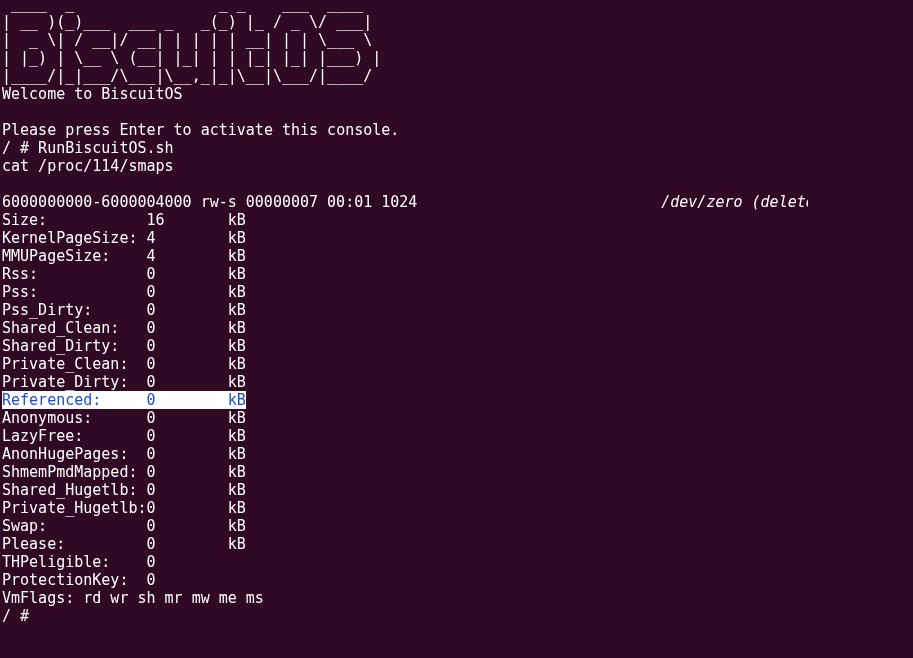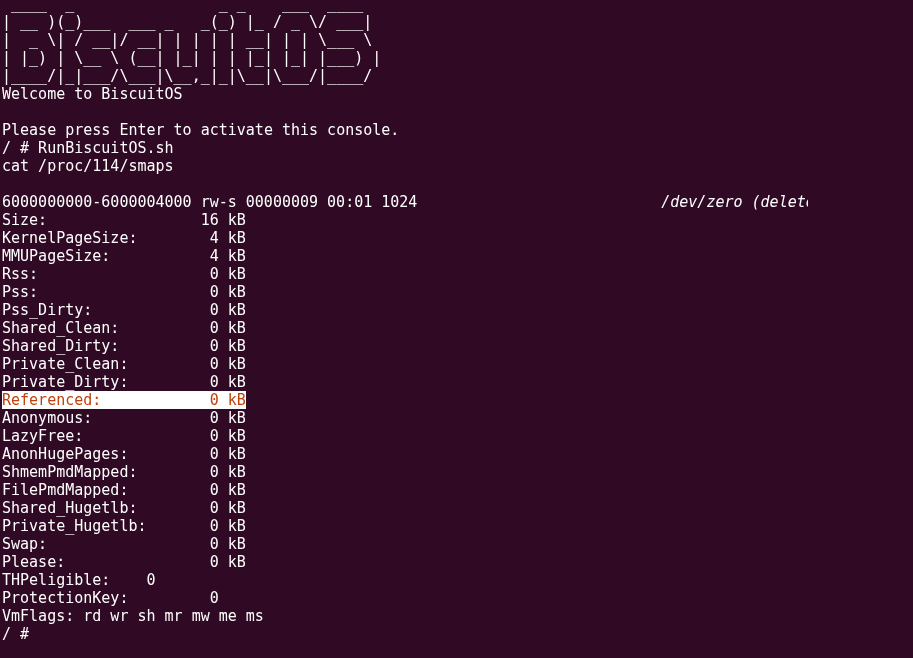--- a/index.html
+++ b/index.html
@@ -19,29 +19,29 @@
     top: -5px;
     left: 2px;
   }
   .ln {
     height: 18px;
     line-height: 18px;
     white-space: pre;
     position: relative;
   }
   .k  { display: inline-block; width: 16ch; white-space: pre; }
-  .v  { display: inline-block; width: 8ch; text-align: right; white-space: pre; }
+  .v  { display: inline-block; width: 8ch; text-align: left; white-space: pre; }
   .vl { white-space: pre; }
   .u  { margin-left: 1ch; white-space: pre; }
   .g  { margin-left: 1ch; white-space: pre; }
   .path { position: absolute; left: 73ch; top: 0; white-space: pre; font-style: italic; }
   .sel {
     display: inline-block;
     background: #ffffff;
-    color: #c2410c;
+    color: #1d4ed8;
   }
 </style>
 </head>
 <body>
 
 <div class="terminal">
   <div class="screen">
 
     <div class="ln"> ____  _                _ _    ___  ____</div>
     <div class="ln">| __ )(_)___  ___ _   _(_) |_ / _ \/ ___|</div>
@@ -51,40 +51,39 @@
 
     <div class="ln">Welcome to BiscuitOS</div>
     <div class="ln"></div>
     <div class="ln">Please press Enter to activate this console.</div>
 
     <div class="ln"><span>/ #</span><span class="g">RunBiscuitOS.sh</span></div>
     <div class="ln">cat /proc/114/smaps</div>
 
     <div class="ln"></div>
 
-    <div class="ln"><span>6000000000-6000004000</span><span class="g">rw-s</span><span class="g">00000009</span><span class="g">00:01</span><span class="g">1024</span><span class="path">/dev/zero (deleted)</span></div>
+    <div class="ln"><span>6000000000-6000004000</span><span class="g">rw-s</span><span class="g">00000007</span><span class="g">00:01</span><span class="g">1024</span><span class="path">/dev/zero (deleted)</span></div>
 
     <div class="ln"><span class="k">Size:</span><span class="v">16</span><span class="u">kB</span></div>
     <div class="ln"><span class="k">KernelPageSize:</span><span class="v">4</span><span class="u">kB</span></div>
     <div class="ln"><span class="k">MMUPageSize:</span><span class="v">4</span><span class="u">kB</span></div>
     <div class="ln"><span class="k">Rss:</span><span class="v">0</span><span class="u">kB</span></div>
     <div class="ln"><span class="k">Pss:</span><span class="v">0</span><span class="u">kB</span></div>
     <div class="ln"><span class="k">Pss_Dirty:</span><span class="v">0</span><span class="u">kB</span></div>
     <div class="ln"><span class="k">Shared_Clean:</span><span class="v">0</span><span class="u">kB</span></div>
     <div class="ln"><span class="k">Shared_Dirty:</span><span class="v">0</span><span class="u">kB</span></div>
     <div class="ln"><span class="k">Private_Clean:</span><span class="v">0</span><span class="u">kB</span></div>
     <div class="ln"><span class="k">Private_Dirty:</span><span class="v">0</span><span class="u">kB</span></div>
 
     <div class="ln"><span class="sel"><span class="k">Referenced:</span><span class="v">0</span><span class="u">kB</span></span></div>
 
     <div class="ln"><span class="k">Anonymous:</span><span class="v">0</span><span class="u">kB</span></div>
     <div class="ln"><span class="k">LazyFree:</span><span class="v">0</span><span class="u">kB</span></div>
     <div class="ln"><span class="k">AnonHugePages:</span><span class="v">0</span><span class="u">kB</span></div>
     <div class="ln"><span class="k">ShmemPmdMapped:</span><span class="v">0</span><span class="u">kB</span></div>
-    <div class="ln"><span class="k">FilePmdMapped:</span><span class="v">0</span><span class="u">kB</span></div>
     <div class="ln"><span class="k">Shared_Hugetlb:</span><span class="v">0</span><span class="u">kB</span></div>
     <div class="ln"><span class="k">Private_Hugetlb:</span><span class="v">0</span><span class="u">kB</span></div>
     <div class="ln"><span class="k">Swap:</span><span class="v">0</span><span class="u">kB</span></div>
     <div class="ln"><span class="k">Please:</span><span class="v">0</span><span class="u">kB</span></div>
 
     <div class="ln"><span class="k">THPeligible:</span><span class="vl">0</span></div>
     <div class="ln"><span class="k">ProtectionKey:</span><span class="v">0</span></div>
 
     <div class="ln"><span>VmFlags:</span><span class="g">rd wr sh mr mw me ms</span></div>
 

